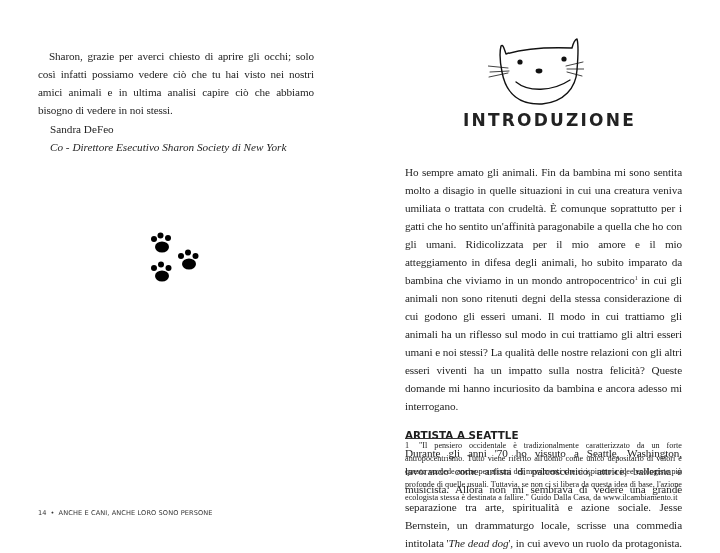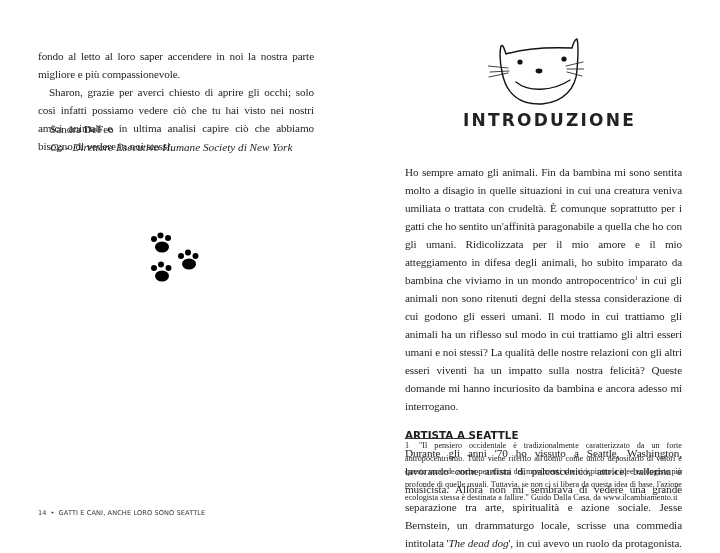--- a/index.html
+++ b/index.html
@@ -53,27 +53,26 @@
       font-size: 8.2px; line-height: 13px; text-align: justify; color: #222;
     }
     .footnote .fn-num { display: inline-block; width: 14px; }
     sup { font-size: 6px; vertical-align: 4px; line-height: 0; }
   </style>
 </head>
 <body>
 
 <div class="page page-left">
   <div class="body-text left-block">
-    <p>fondo al letto al loro saper accendere in noi la nostra parte migliore e più compassionevole.</p>
     <p class="indent">Sharon, grazie per averci chiesto di aprire gli occhi; solo così infatti possiamo vedere ciò che tu hai visto nei nostri amici animali e in ultima analisi capire ciò che abbiamo bisogno di vedere in noi stessi.</p>
   </div>
 
   <div class="signature">
     <div>Sandra DeFeo</div>
-    <div class="role">Co - Direttore Esecutivo Humane Society di New York</div>
+    <div class="role">Co - Direttore Esecutivo Sharon Society di New York</div>
   </div>
 
   <svg class="paws" viewBox="0 0 60 55">
     <g fill="#000">
 
       <g>
         <ellipse cx="14" cy="15" rx="7" ry="5.5"></ellipse>
         <circle cx="6" cy="7" r="3"></circle>
         <circle cx="12.5" cy="3.5" r="3"></circle>
         <circle cx="20" cy="6" r="3"></circle>
@@ -89,21 +88,21 @@
       <g>
         <ellipse cx="14" cy="44" rx="7" ry="5.5"></ellipse>
         <circle cx="6" cy="36" r="3"></circle>
         <circle cx="13" cy="32.5" r="3"></circle>
         <circle cx="20.5" cy="36" r="3"></circle>
       </g>
     </g>
   </svg>
 
   <div class="footer">
-    <span>14</span><span class="dot">•</span><span>GATTI E CANI, ANCHE LORO SONO SEATTLE</span>
+    <span>14</span><span class="dot">•</span><span>ANCHE E CANI, ANCHE LORO SONO PERSONE</span>
   </div>
 </div>
 
 <div class="page page-right">
   <svg class="cat" viewBox="0 0 96 72" fill="none" stroke="#111" stroke-linecap="round" stroke-linejoin="round">
 
     <path d="M14 36 C12 26 11 18 13 10 C15 8 16 12 18 18 C34 13 56 11 84 12 C85 8 86 4 89 3 C91 10 90 22 89 34 C88 52 76 66 54 68 C32 69 18 58 14 36 Z" stroke-width="1.4"></path>
 
     <circle cx="32" cy="26" r="2.6" fill="#111" stroke="none"></circle>
     <circle cx="76" cy="23" r="2.6" fill="#111" stroke="none"></circle>

